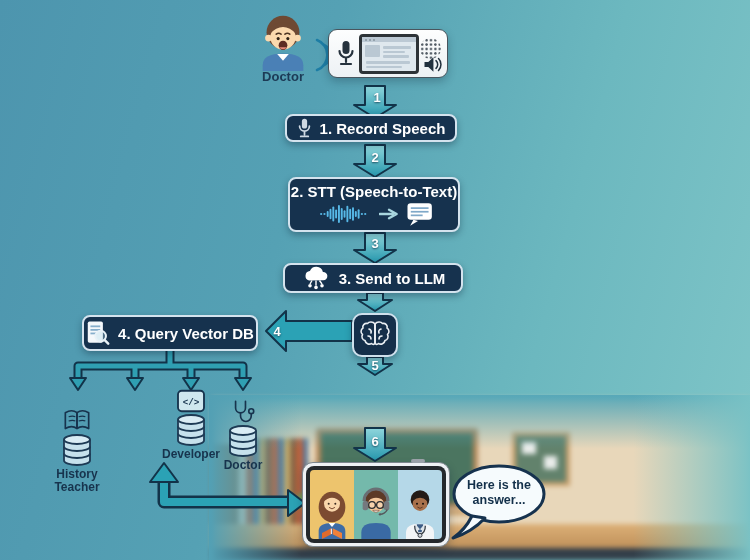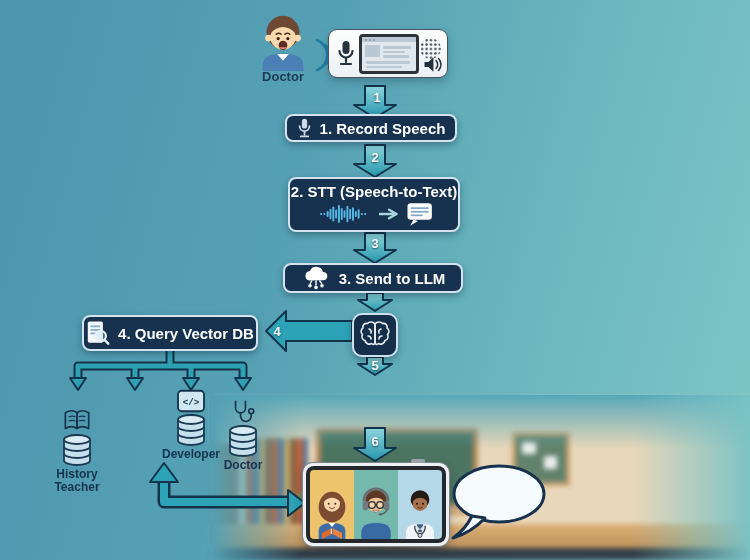--- a/index.html
+++ b/index.html
@@ -384,14 +384,16 @@
           <circle cx="33" cy="78.5" r="3" fill="#cfd6dc" stroke="#3a4148" stroke-width="1.5"></circle>
         </svg>
       </div>
     </div>
   </div>
 
   <svg class="abs bubble" width="102" height="80" viewBox="0 0 102 80">
     <ellipse cx="49" cy="30" rx="45" ry="28" fill="#f6fbfd" stroke="#16324e" stroke-width="3"></ellipse>
     <path d="M22,52 C16,64 9,70 3,74 C14,71 27,63 35,54 Z" fill="#f6fbfd" stroke="#16324e" stroke-width="3" stroke-linejoin="round"></path>
   </svg>
+  <div class="abs bubble-text">Here is the
+answer...</div>
 
 </div>
 
 </body></html>

